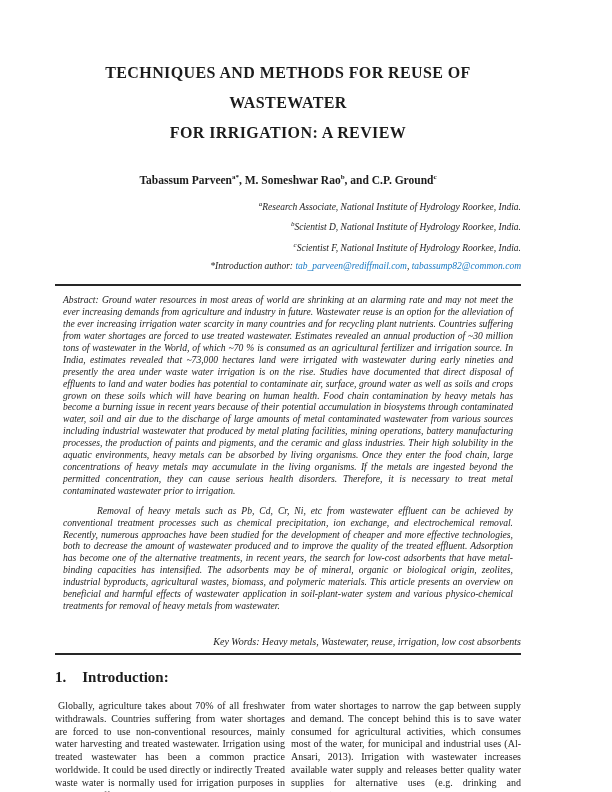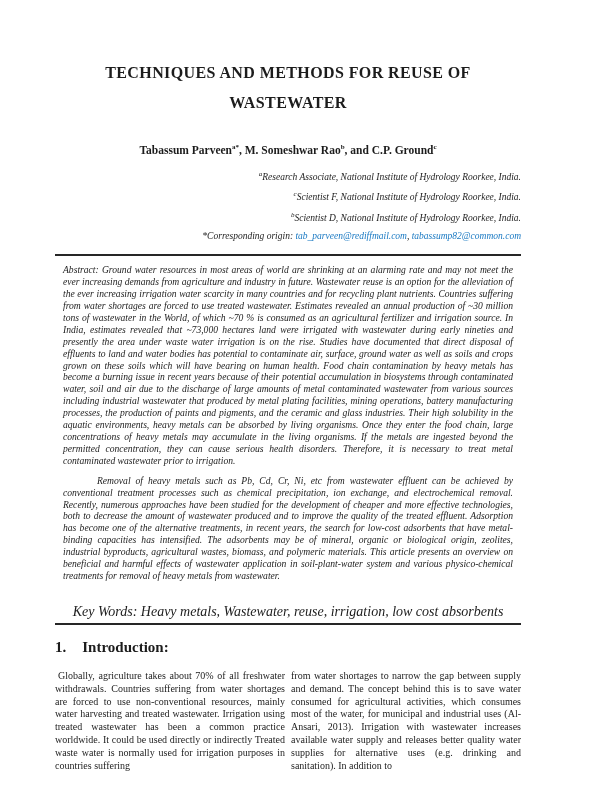--- a/index.html
+++ b/index.html
@@ -15,45 +15,46 @@
   .authors { margin: 25px 0 0; text-align: center; font-size: 11.5px; font-weight: bold; }
   .authors sup, .affil sup { font-size: 7px; }
   .affils { margin-top: 10px; text-align: center; font-style: italic; font-size: 9.5px; line-height: 17.5px; }
   .affil { margin: 0; text-align: right; }
   .email { color: #1878c2; text-decoration: none; cursor: pointer; }
   .rule { border: none; border-top: 2px solid #262626; margin: 9px 0 0; }
   .rule2 { margin-top: 5px; }
   .abstract { margin-top: 4px; font-style: italic; font-size: 9.6px; line-height: 11.9px; text-align: justify; }
   .abs-p { margin: 8px; }
   .abs-p.indent { text-indent: 34px; }
-  .keywords { margin: 24px 0 0; font-style: italic; font-size: 14px; text-align: center; }
+  .keywords { margin: 24px 0 0; font-style: italic; font-size: 10px; text-align: right; }
   .sec-head { margin: 14px 0 0; font-size: 15px; font-weight: bold; }
   .sec-num { margin-right: 16px; }
   .columns { display: flex; gap: 6px; margin-top: 14px; font-size: 10px; line-height: 12.9px; text-align: justify; }
   .col { flex: 1; margin: 0; }
   .col.first { text-indent: 3px; }
 </style>
 </head>
 <body>
 
 <div class="page">
 
   <h1 class="title">
     <span class="tline">TECHNIQUES AND METHODS FOR REUSE OF WASTEWATER</span>
+    <span class="tline">FOR IRRIGATION: A REVIEW</span>
   </h1>
 
   <p class="authors"><span>Tabassum Parveen</span><sup>a*</sup><span>,</span>
     <span>M. Someshwar Rao</span><sup>b</sup><span>, and</span>
     <span>C.P. Ground</span><sup>c</sup></p>
 
   <div class="affils">
     <p class="affil"><sup>a</sup><span>Research Associate, National Institute of Hydrology Roorkee, India.</span></p>
+    <p class="affil"><sup>b</sup><span>Scientist D, National Institute of Hydrology Roorkee, India.</span></p>
     <p class="affil"><sup>c</sup><span>Scientist F, National Institute of Hydrology Roorkee, India.</span></p>
-    <p class="affil"><sup>b</sup><span>Scientist D, National Institute of Hydrology Roorkee, India.</span></p>
-    <p class="affil"><span>*Corresponding origin:</span>
+    <p class="affil"><span>*Introduction author:</span>
       <a class="email">tab_parveen@rediffmail.com</a><span>,</span>
       <a class="email">tabassump82@common.com</a></p>
   </div>
 
   <hr class="rule">
 
   <section class="abstract">
     <p class="abs-p"><span>Abstract:</span>
       <span>Ground water resources in most areas of world are shrinking at an alarming rate and may not meet the ever increasing demands from agriculture and industry in future. Wastewater reuse is an option for the alleviation of the ever increasing irrigation water scarcity in many countries and for recycling plant nutrients. Countries suffering from water shortages are forced to use treated wastewater. Estimates revealed an annual production of ~30 million tons of wastewater in the World, of which ~70 % is consumed as an agricultural fertilizer and irrigation source. In India, estimates revealed that ~73,000 hectares land were irrigated with wastewater during early nineties and presently the area under waste water irrigation is on the rise. Studies have documented that direct disposal of effluents to land and water bodies has potential to contaminate air, surface, ground water as well as soils and crops grown on these soils which will have bearing on human health. Food chain contamination by heavy metals has become a burning issue in recent years because of their potential accumulation in biosystems through contaminated water, soil and air due to the discharge of large amounts of metal contaminated wastewater from various sources including industrial wastewater that produced by metal plating facilities, mining operations, battery manufacturing processes, the production of paints and pigments, and the ceramic and glass industries. Their high solubility in the aquatic environments, heavy metals can be absorbed by living organisms. Once they enter the food chain, large concentrations of heavy metals may accumulate in the living organisms. If the metals are ingested beyond the permitted concentration, they can cause serious health disorders. Therefore, it is necessary to treat metal contaminated wastewater prior to irrigation.</span></p>
     <p class="abs-p indent">Removal of heavy metals such as Pb, Cd, Cr, Ni, etc from wastewater effluent can be achieved by conventional treatment processes such as chemical precipitation, ion exchange, and electrochemical removal. Recently, numerous approaches have been studied for the development of cheaper and more effective technologies, both to decrease the amount of wastewater produced and to improve the quality of the treated effluent. Adsorption has become one of the alternative treatments, in recent years, the search for low-cost adsorbents that have metal-binding capacities has intensified. The adsorbents may be of mineral, organic or biological origin, zeolites, industrial byproducts, agricultural wastes, biomass, and polymeric materials. This article presents an overview on beneficial and harmful effects of wastewater application in soil-plant-water system and various physico-chemical treatments for removal of heavy metals from wastewater.</p>

